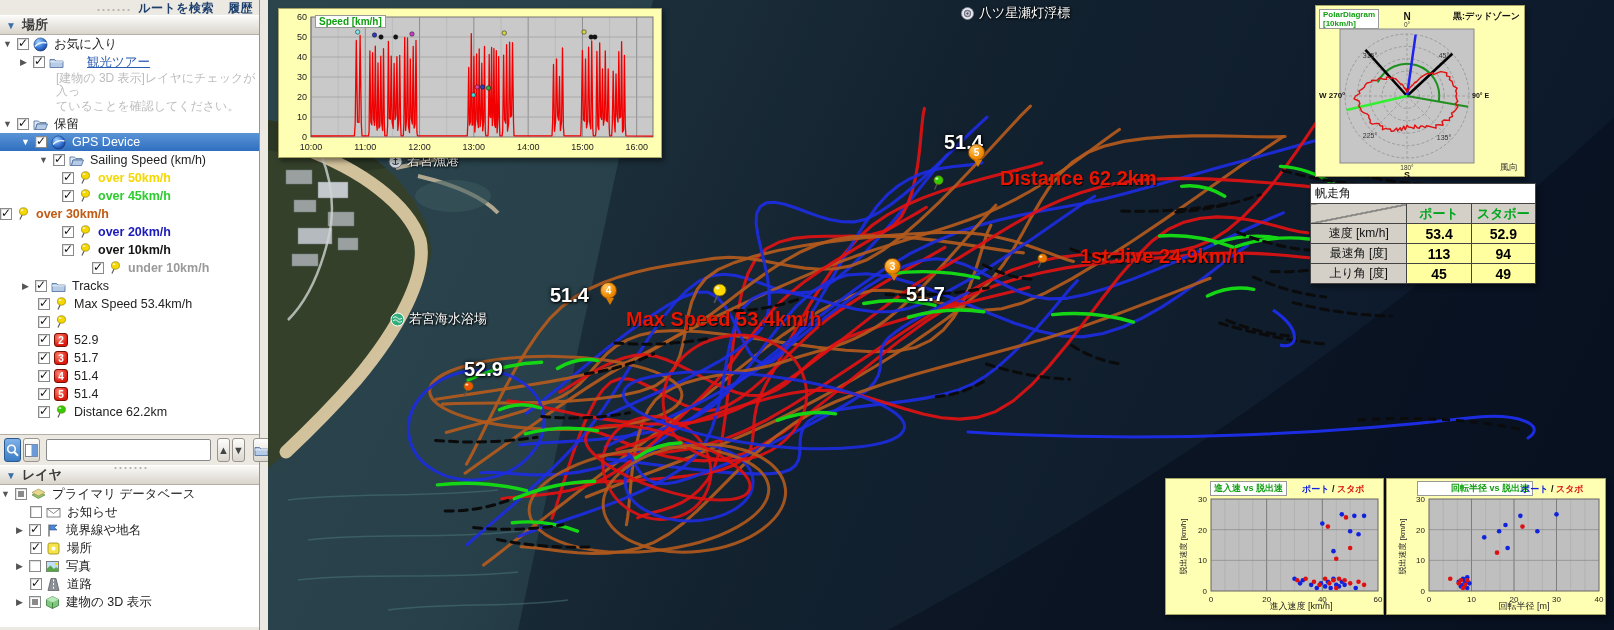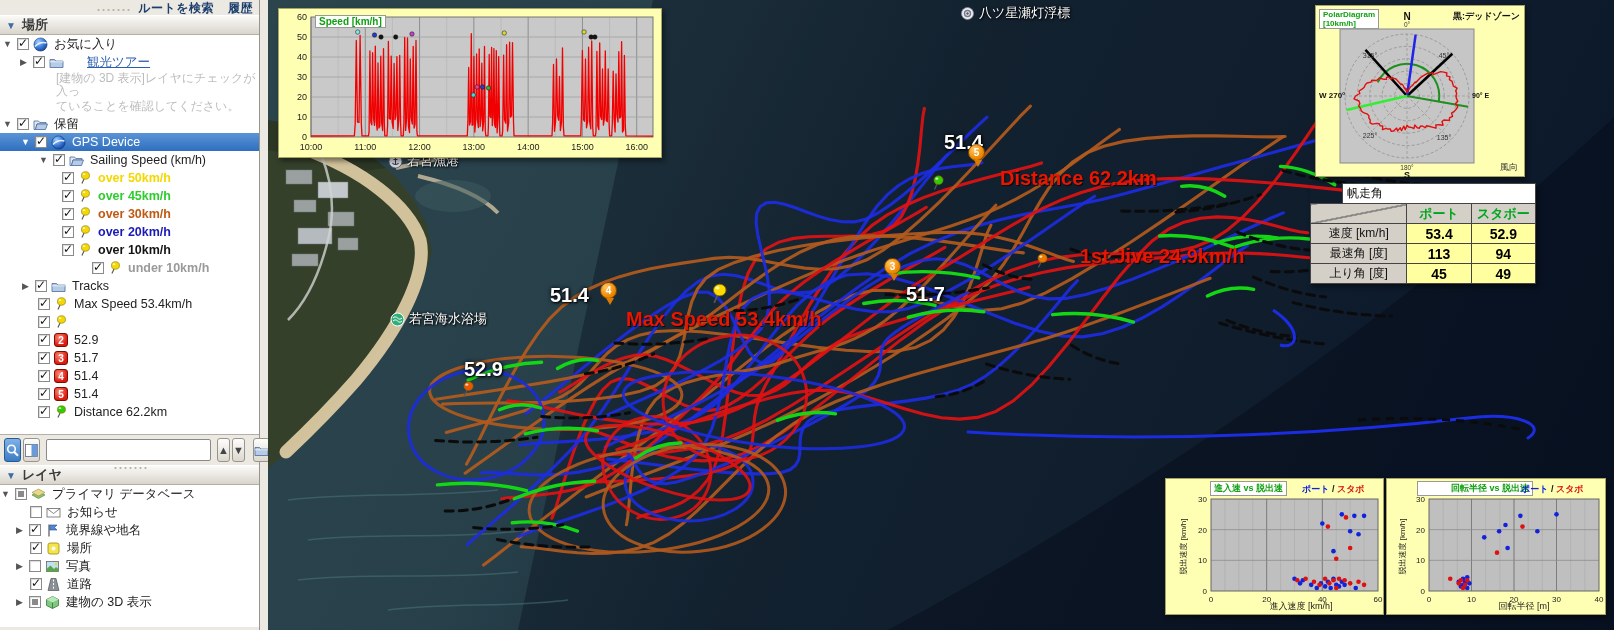--- a/index.html
+++ b/index.html
@@ -76,21 +76,21 @@
     box-shadow:2px 3px 5px rgba(0,0,0,.45); z-index:10; }
   .chart-title-box { position:absolute; background:#fff; border:1px solid #999;
     color:#11a011; font-weight:bold; padding:0 3px; z-index:11; }
   .legend-line { position:absolute; font-size:9px; font-weight:bold; z-index:11; }
   .axis-label { position:absolute; font-size:9px; color:#222; z-index:11; text-align:center; }
 
   
   #sail-table { position:absolute; left:1310px; top:183px; width:226px; z-index:10;
     box-shadow:2px 3px 5px rgba(0,0,0,.45); font-size:12px; }
   #sail-table .title { background:#fff; border:1px solid #444; border-bottom:none;
-    padding:1px 4px; color:#111;margin-left:32px; }
+    padding:1px 4px; color:#111; }
   #sail-table table { width:100%; border-collapse:collapse; }
   #sail-table td { border:1px solid #444; height:20px; text-align:center; }
   td.hdr { background:#d4d0c8; color:#00a51e; font-weight:bold; font-size:13px; }
   td.diag { background:#d4d0c8;
     background-image:linear-gradient(to bottom right,transparent 48%,#555 49%,#555 51%,transparent 52%); }
   td.rlbl { background:#d4d0c8; color:#111; font-size:12px; width:96px; }
   td.val { background:#ffffa0; font-weight:bold; font-size:14px; color:#000; width:64px; }
 </style>
 </head>
 <body>
@@ -238,21 +238,21 @@
         </svg>
       <span class="lbl" style="font-weight: bold; color: rgb(245, 216, 0);">over 50km/h</span>
     </div>
     <div class="row" style="padding-left:62px">
       <span class="cb on"></span>
       <svg class="pin-ico" style="color:#f5d800">
           <use href="#i-pin"></use>
         </svg>
       <span class="lbl" style="font-weight: bold; color: rgb(46, 204, 46);">over 45km/h</span>
     </div>
-    <div class="row" style="padding-left:62px">
+    <div class="row" style="">
       <span class="cb on"></span>
       <svg class="pin-ico" style="color:#f5d800">
           <use href="#i-pin"></use>
         </svg>
       <span class="lbl" style="font-weight: bold; color: rgb(192, 90, 20);">over 30km/h</span>
     </div>
     <div class="row" style="padding-left:62px">
       <span class="cb on"></span>
       <svg class="pin-ico" style="color:#f5d800">
           <use href="#i-pin"></use>

